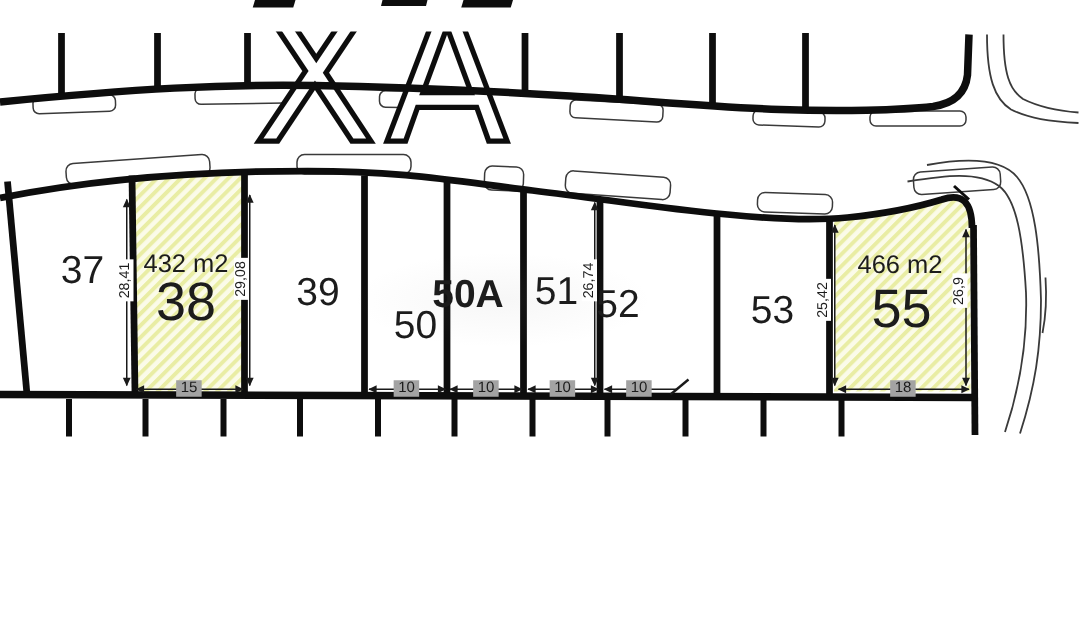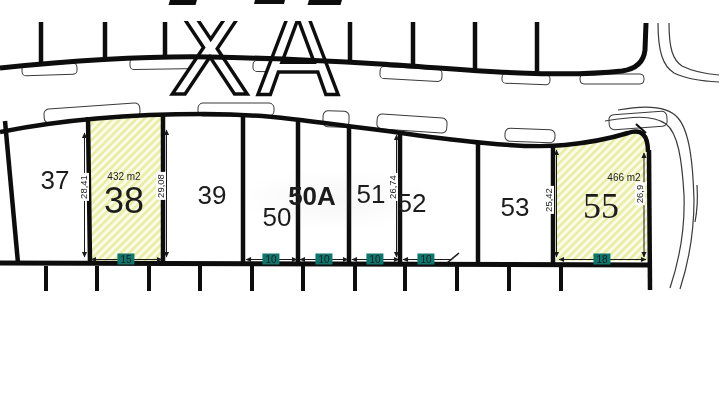--- a/index.html
+++ b/index.html
@@ -5,22 +5,22 @@
   html,body{margin:0;padding:0;background:#ffffff;}
   .stage{
     position:relative;width:720px;height:420px;background:#ffffff;overflow:hidden;
     font-family:"Liberation Sans", sans-serif;
     padding-left:43px;
   }
   .stage svg{position:absolute;left:0;top:0;}
   .lbl{position:absolute;transform:translate(-50%,-50%);white-space:nowrap;color:#1c1c1c;}
   .plotnum{font-size:26px;letter-spacing:0;}
   .plotnum.big{font-size:36px;}
-  .area{font-size:10px;}
-  .hdim{font-size:10px;background:#0f766e;padding:0 3px;line-height:11px;}
+  .area{font-size:17px;}
+  .hdim{font-size:10px;background:#a3a3a3;padding:0 3px;line-height:11px;}
   .vdim{font-size:9.5px;background:#fff;padding:0 2px;line-height:10px;
         transform:translate(-50%,-50%) rotate(-90deg);}
   .watermark{position:absolute;left:235px;top:168px;width:200px;height:64px;
     background:radial-gradient(ellipse at center,#888 0%,transparent 70%);
     opacity:0.07;border-radius:10px;}
 </style>
 </head>
 <body>
 
 <div class="stage">
@@ -136,24 +136,24 @@
   <div class="watermark"></div>
 
   <div class="lbl plotnum" style="left:55px;top:180px;">37</div>
   <div class="lbl plotnum big" style="left:124px;top:201px;">38</div>
   <div class="lbl plotnum" style="left:212px;top:195px;">39</div>
   <div class="lbl plotnum" style="left:277px;top:197px;margin-top:20px;">50</div>
   <div class="lbl plotnum" style="left:312px;top:196px;font-weight:bold;">50A</div>
   <div class="lbl plotnum" style="left:371px;top:194px;">51</div>
   <div class="lbl plotnum" style="left:412px;top:203px;">52</div>
   <div class="lbl plotnum" style="left:515px;top:207px;">53</div>
-  <div class="lbl plotnum big" style="left:601px;top:206px;font-family:Liberation Serif, serif;">55</div>
+  <div class="lbl plotnum big" style="left:601px;top:206px;">55</div>
 
   <div class="lbl area" style="left:124px;top:176px;">432 m2</div>
-  <div class="lbl area" style="left:600px;top:177px;margin-left:24px;">466 m2</div>
+  <div class="lbl area" style="left:600px;top:177px;">466 m2</div>
 
   <div class="lbl hdim" style="left:126px;top:259px;">15</div>
   <div class="lbl hdim" style="left:271px;top:259px;">10</div>
   <div class="lbl hdim" style="left:324px;top:259px;">10</div>
   <div class="lbl hdim" style="left:375px;top:259px;">10</div>
   <div class="lbl hdim" style="left:426px;top:259px;">10</div>
   <div class="lbl hdim" style="left:602px;top:259px;">18</div>
 
   <div class="lbl vdim" style="left:84px;top:187px;">28,41</div>
   <div class="lbl vdim" style="left:161px;top:186px;">29,08</div>

